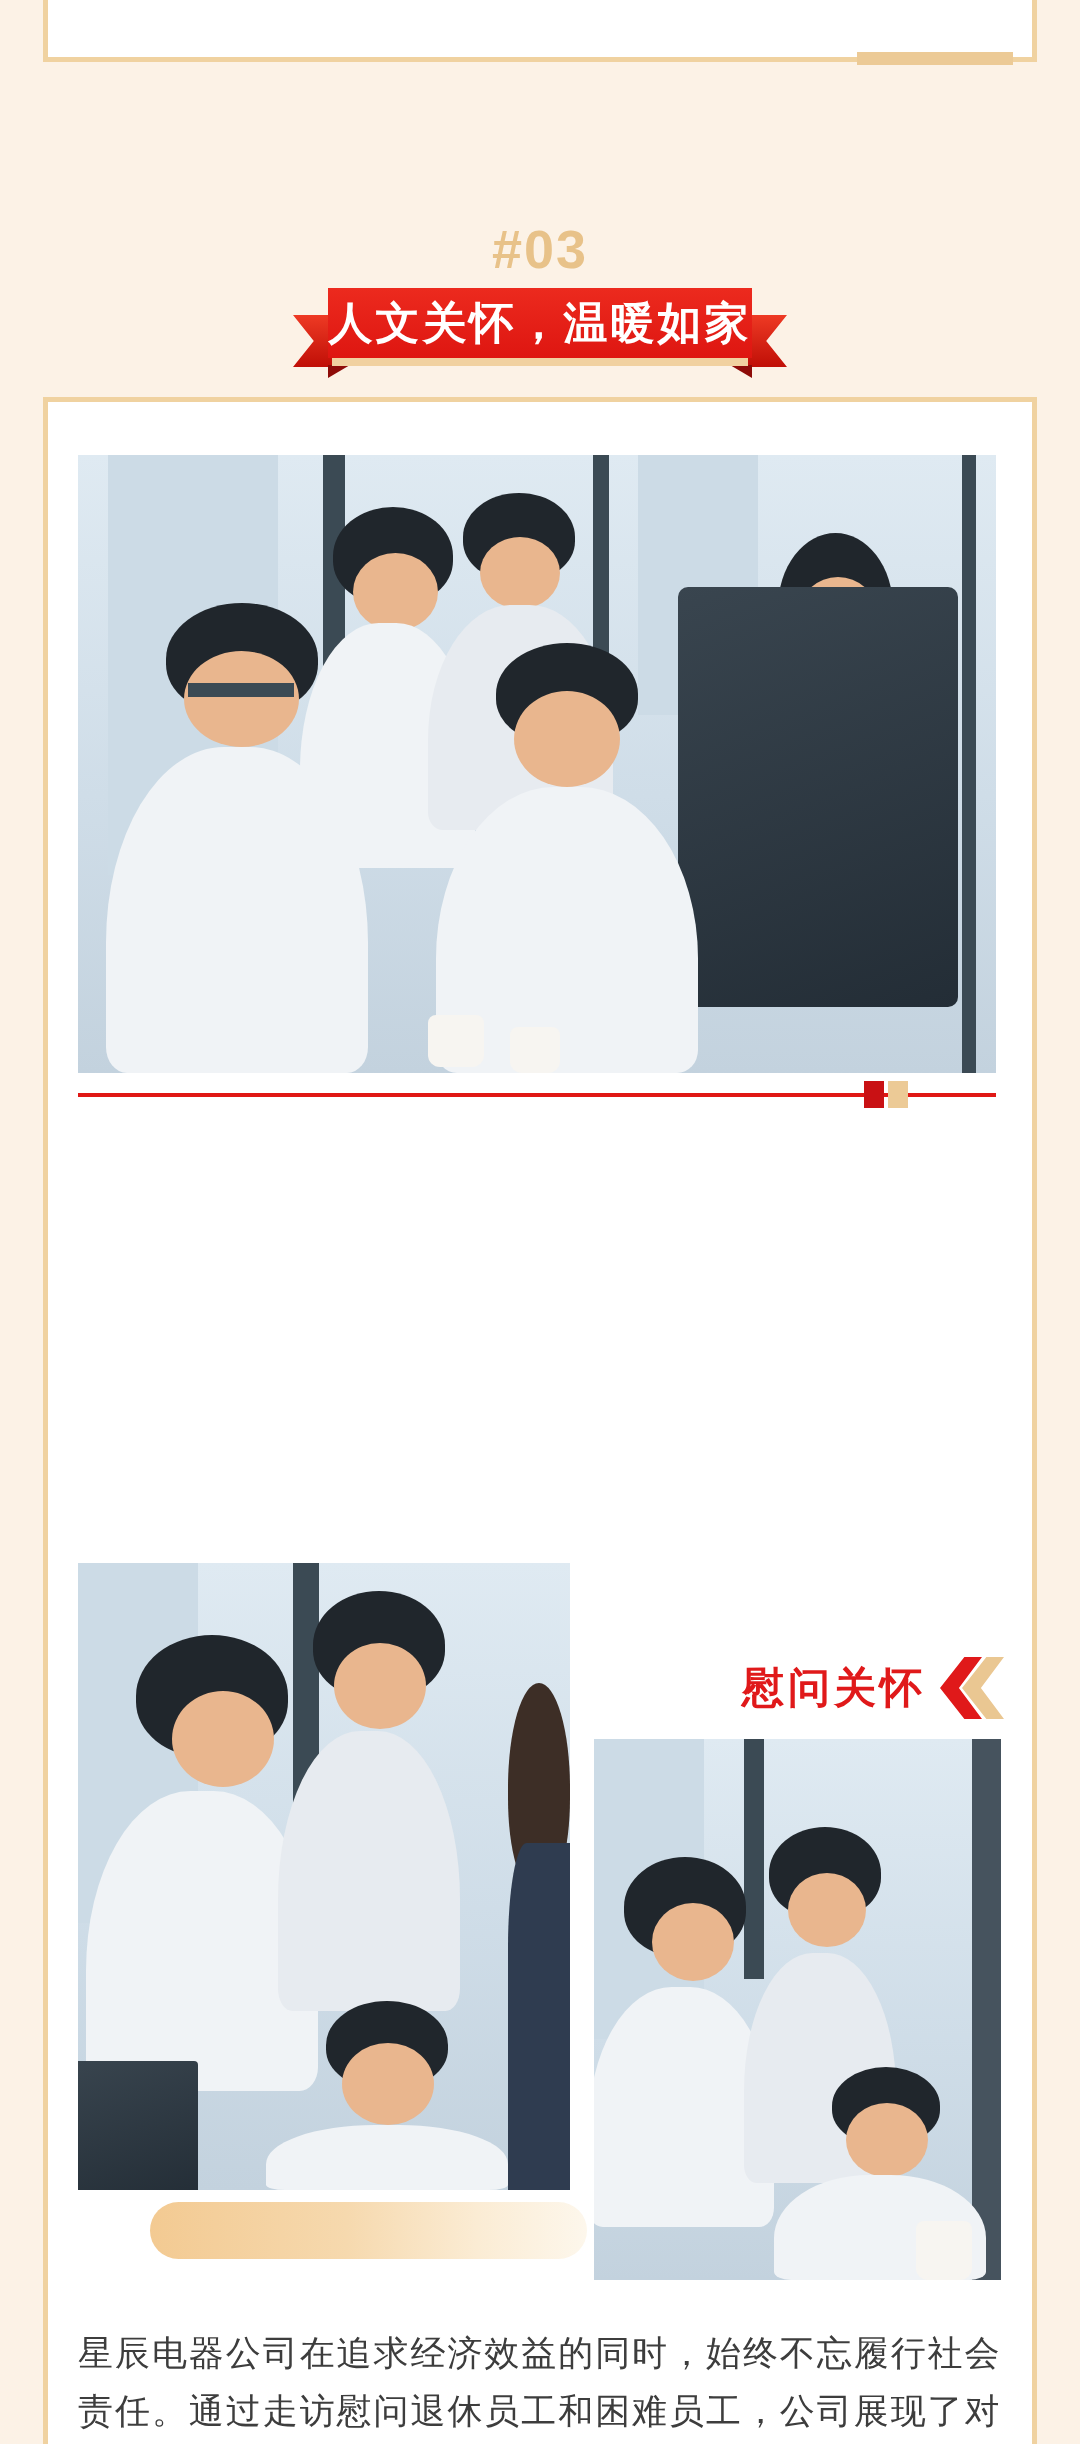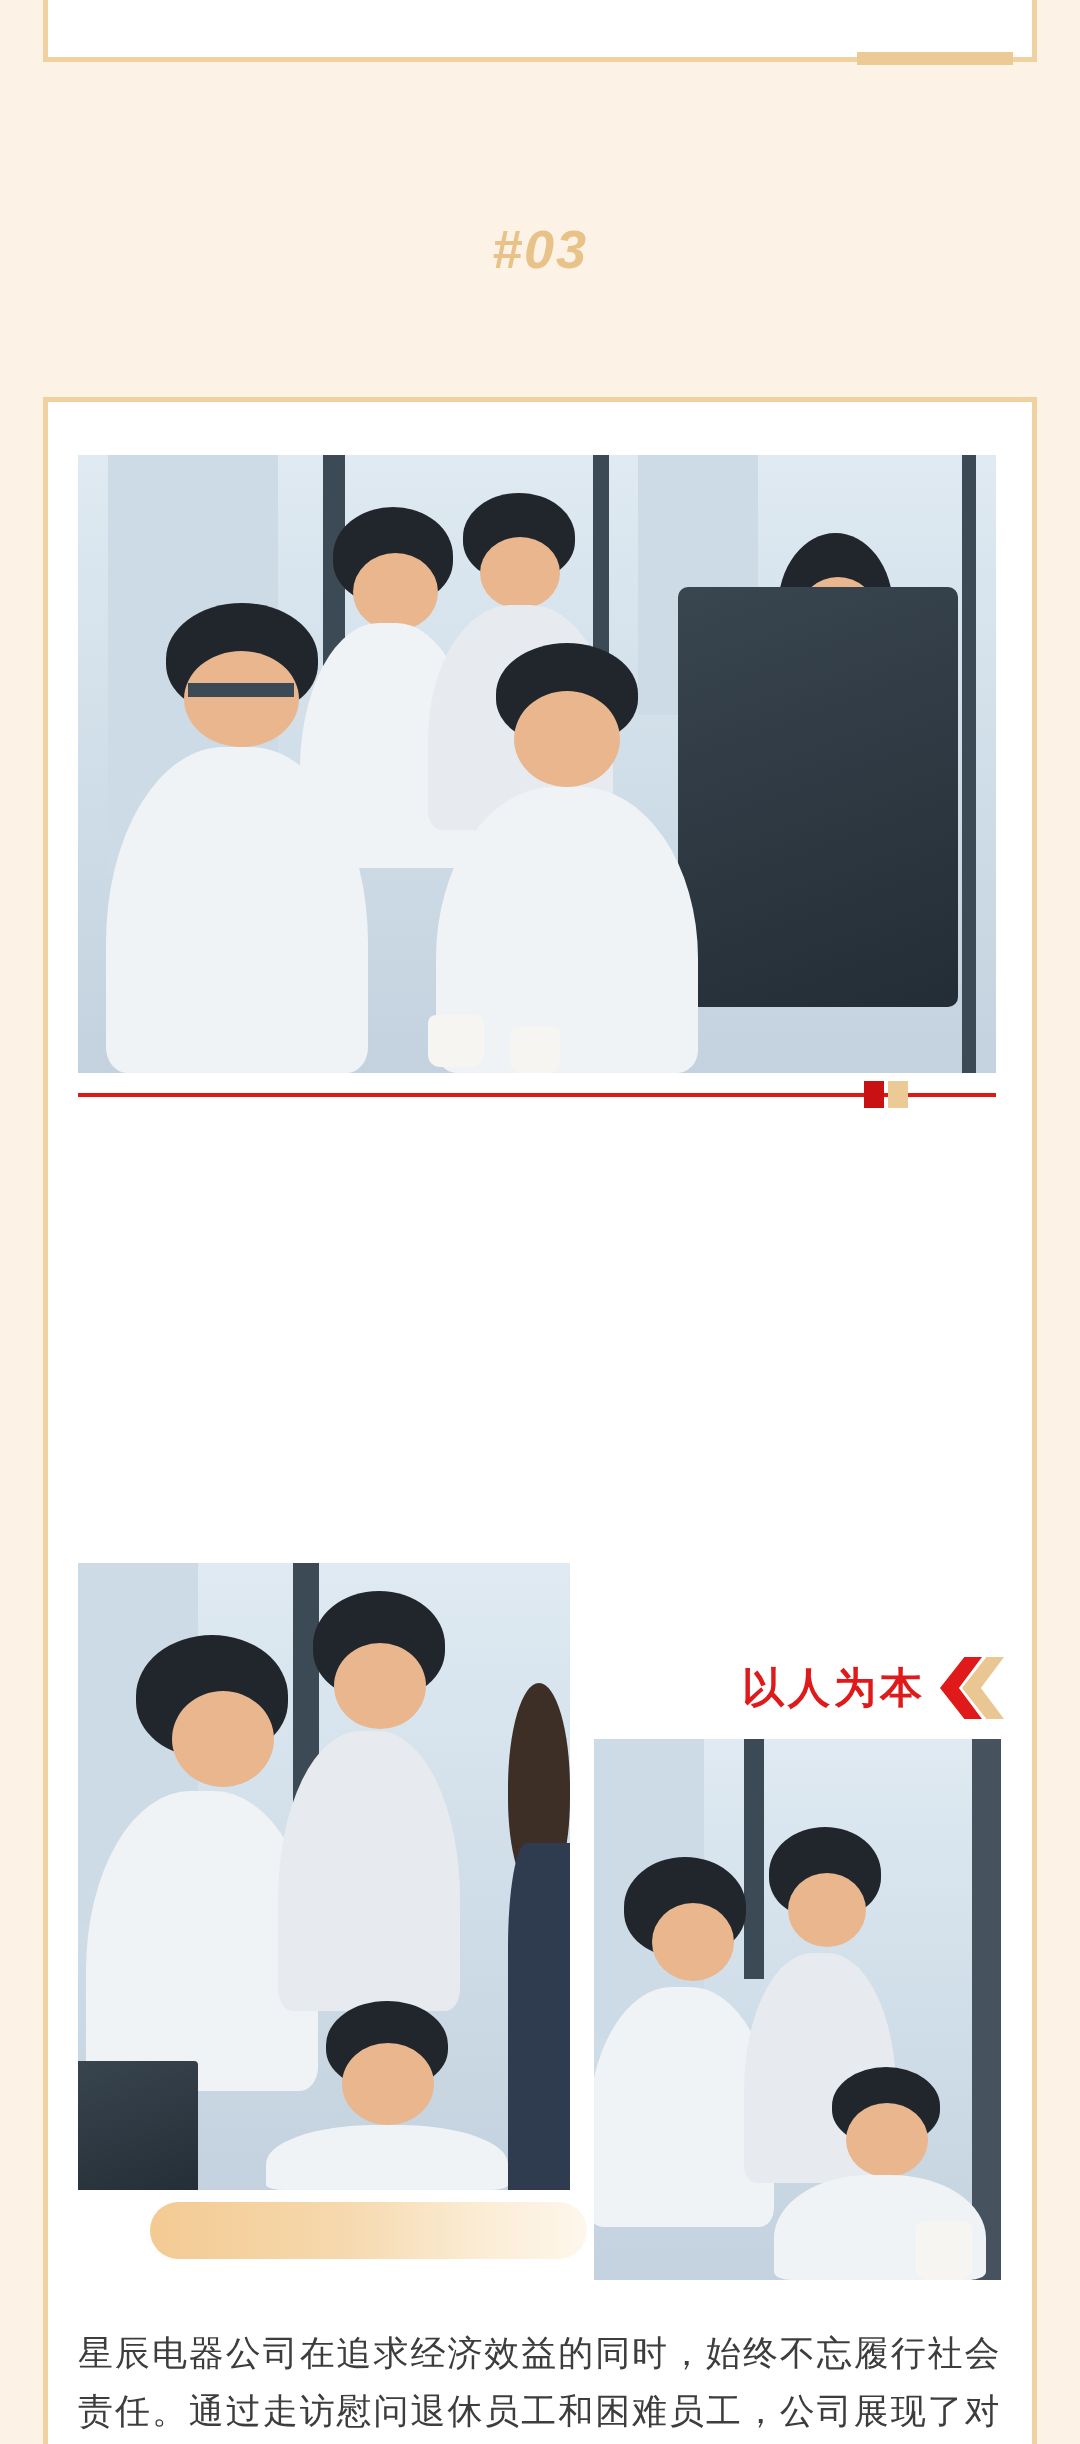--- a/index.html
+++ b/index.html
@@ -9,21 +9,21 @@
           background:#fcf2e6; overflow:hidden; }
 
   
   .top-card { position:absolute; left:43px; top:-300px; width:994px; height:362px;
               background:#ffffff; border:5px solid #f0d2a0; }
   .top-gold-tab { position:absolute; left:857px; top:52px; width:156px; height:13px;
                   background:#ecca96; }
 
   
   .section-number { position:absolute; left:0; top:218px; width:100%;
-      text-align:center; font-size:54px; font-weight:bold; font-style:italic;
+      text-align:center; font-size:54px; font-weight:bold; 
       color:#e8c289; letter-spacing:2px; }
 
   
   .ribbon { position:absolute; left:293px; top:288px; width:494px; height:90px; }
   .ribbon-tail { position:absolute; top:27px; width:40px; height:52px;
       background:linear-gradient(180deg,#ee3a24,#c00f07); }
   .ribbon-tail.left  { left:0;
       clip-path:polygon(0% 0%,100% 0%,100% 100%,0% 100%,52% 50%); }
   .ribbon-tail.right { right:0;
       clip-path:polygon(0% 0%,100% 0%,48% 50%,100% 100%,0% 100%); }
@@ -88,20 +88,30 @@
 
 <div id="page">
 
   <div class="top-card">
     
   </div>
   <div class="top-gold-tab"></div>
 
   <div class="section-number">#03</div>
 
+  <div class="ribbon">
+    <div class="ribbon-tail left"></div>
+    <div class="ribbon-tail right"></div>
+    <div class="ribbon-fold left"></div>
+    <div class="ribbon-fold right"></div>
+    <div class="ribbon-gold-strip"></div>
+    <div class="ribbon-banner">
+      <span class="ribbon-title">人文关怀，温暖如家</span>
+    </div>
+  </div>
 
   <div class="content-card"></div>
 
   <div class="photo" style="left:78px;top:455px;width:918px;height:618px;">
     <div class="pane" style="left:30px;top:0;width:170px;height:420px;"></div>
     <div class="pane" style="left:560px;top:0;width:120px;height:260px;"></div>
     <div class="frame" style="left:245px;top:0;width:22px;height:618px;"></div>
     <div class="frame" style="left:515px;top:0;width:16px;height:300px;"></div>
     <div class="frame" style="left:884px;top:0;width:14px;height:618px;"></div>
 
@@ -142,21 +152,21 @@
     <div class="hair" style="left:235px;top:28px;width:132px;height:108px;"></div>
     <div class="face" style="left:256px;top:80px;width:92px;height:86px;"></div>
     <div class="shirt grey" style="left:200px;top:168px;width:182px;height:280px;"></div>
     <div class="monitor" style="left:-20px;top:498px;width:140px;height:140px;border-radius:4px;"></div>
     <div class="hair" style="left:248px;top:438px;width:122px;height:88px;"></div>
     <div class="face" style="left:264px;top:480px;width:92px;height:82px;"></div>
     <div class="shirt" style="left:188px;top:562px;width:242px;height:65px;"></div>
   </div>
 
   <div class="tag-row">
-    <span class="tag-label">以人为本</span>
+    <span class="tag-label">慰问关怀</span>
     <span class="chevrons">
       <span class="chev gold"></span>
       <span class="chev red"></span>
     </span>
   </div>
 
   <div class="photo" style="left:594px;top:1739px;width:407px;height:541px;">
     <div class="pane" style="left:0;top:0;width:110px;height:300px;"></div>
     <div class="frame" style="left:150px;top:0;width:20px;height:240px;"></div>
     <div class="frame" style="left:378px;top:0;width:29px;height:541px;background:#46535e;"></div>

